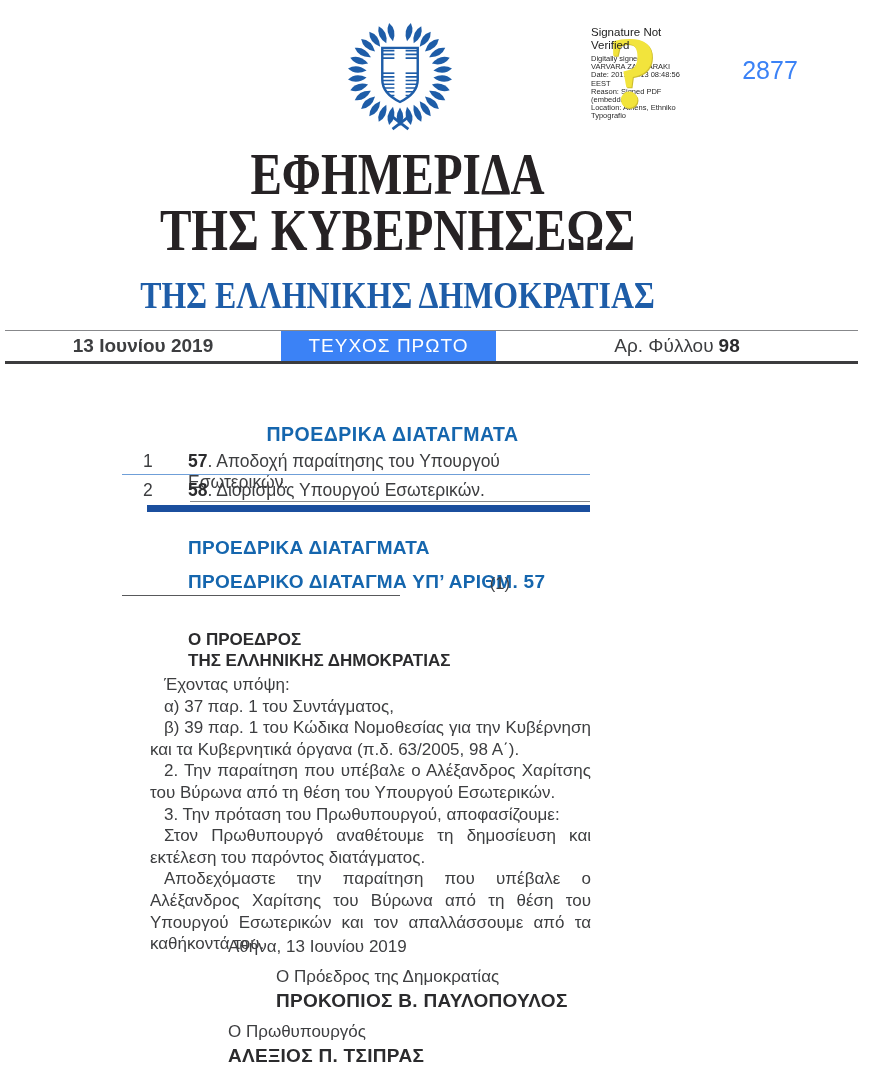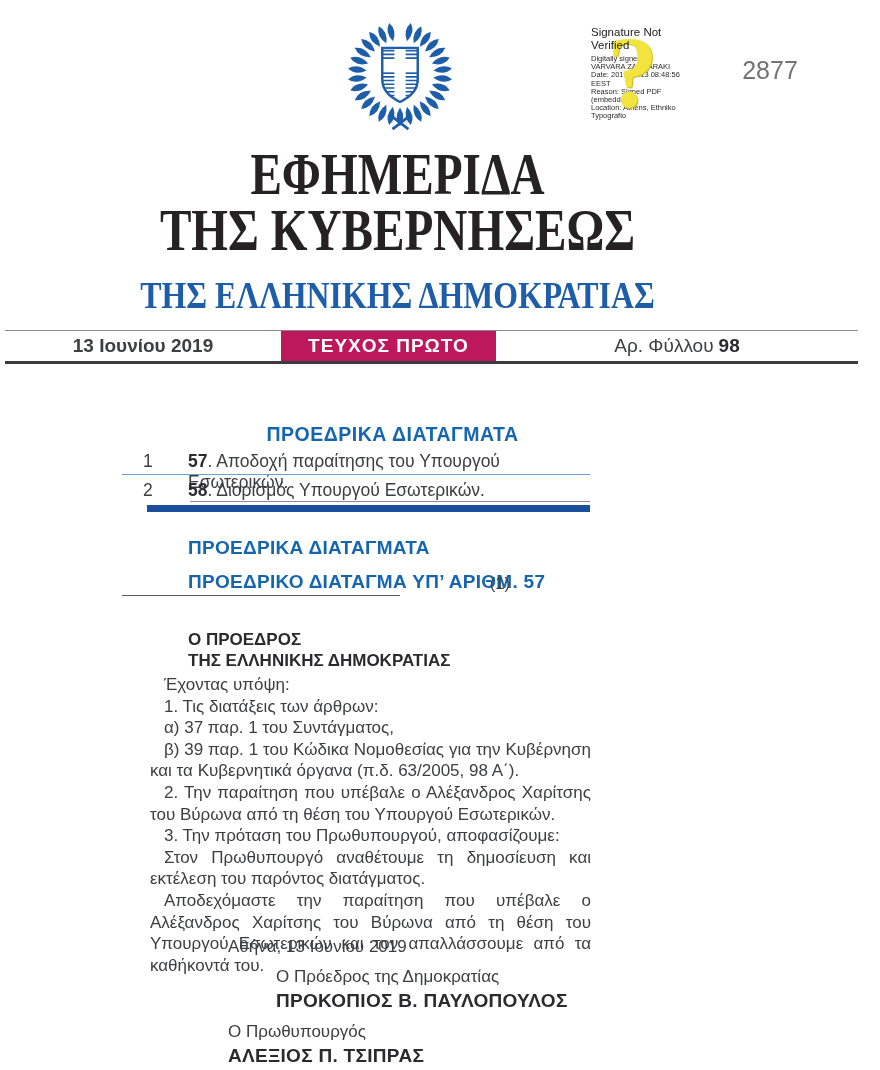--- a/index.html
+++ b/index.html
@@ -10,36 +10,36 @@
   .emblem{position:absolute;left:344px;top:16px;width:112px;height:116px;}
 
   
   .stamp{position:absolute;left:591px;top:26px;width:126px;height:96px;font-family:"Liberation Sans","DejaVu Sans",sans-serif;}
   .stamp-q{position:absolute;left:16px;top:-4px;z-index:1;font-size:102px;line-height:102px;font-weight:bold;
            color:#f2e43c;text-shadow:1px 1px 0 #cdbd2e;font-family:"Liberation Serif","DejaVu Serif",serif;}
   .stamp-title{position:relative;z-index:3;width:86px;font-size:11.5px;line-height:12.5px;color:#222;}
   .stamp-body{position:relative;z-index:0;margin-top:4px;font-size:7.5px;line-height:8.2px;color:#2a2a2a;}
   .stamp-body div{white-space:nowrap;}
 
-  .page-number{position:absolute;left:730px;top:56px;width:80px;text-align:center;font-size:25px;color:#737373;}
+  .page-number{position:absolute;left:730px;top:56px;width:80px;text-align:center;font-size:25px;color:#3b82f6;}
 
   
   .masthead{position:absolute;left:0;top:146px;width:795px;text-align:center;color:#262224;}
   .masthead .big{font-family:"Liberation Serif","DejaVu Serif",serif;font-weight:bold;font-size:59px;line-height:56px;
                  transform:scaleX(.80);transform-origin:50% 50%;white-space:nowrap;}
   .masthead .sub{margin-top:16px;font-family:"Liberation Serif","DejaVu Serif",serif;font-weight:bold;font-size:37px;
                  color:#1e5da8;transform:scaleX(.86);transform-origin:50% 50%;white-space:nowrap;}
 
   
   .issue-bar{position:absolute;left:5px;top:330px;width:853px;height:30px;
              border-top:1px solid #87888b;border-bottom:3px solid #3c3c3e;
              display:flex;align-items:stretch;font-size:19px;}
   .issue-bar .cell{display:flex;align-items:center;justify-content:center;}
   .issue-date{width:276px;color:#3d3e40;font-weight:bold;}
-  .issue-volume{width:215px;background:#be185d;color:#fff;font-weight:bold;letter-spacing:1px;}
+  .issue-volume{width:215px;background:#3b82f6;color:#fff;font-weight:normal;letter-spacing:1px;}
   .issue-sheet{flex:1;color:#3d3e40;}
   .issue-sheet b{margin-left:5px;color:#2b2b2d;}
 
   
   .toc-head{position:absolute;left:120px;top:398px;width:545px;text-align:center;
             font-size:18px;font-weight:bold;letter-spacing:4px;color:#8b8d90;}
   .toc-section{position:absolute;left:120px;top:423px;width:545px;text-align:center;
                font-size:19.5px;font-weight:bold;letter-spacing:.5px;color:#1566ae;}
   .toc-row{position:absolute;left:143px;width:460px;font-size:17.5px;color:#3d3e40;}
   .toc-row .idx{position:absolute;left:0;top:0;}
@@ -191,21 +191,20 @@
   <div class="art-marker">(1)</div>
   <div class="rule rule-title"></div>
 
   <div class="art-issuer">
     <div>Ο ΠΡΟΕΔΡΟΣ</div>
     <div>ΤΗΣ ΕΛΛΗΝΙΚΗΣ ΔΗΜΟΚΡΑΤΙΑΣ</div>
   </div>
 
   <div class="art-body">
     <p>Έχοντας υπόψη:</p>
-    <p>1. Τις διατάξεις των άρθρων:</p>
     <p>α) 37 παρ. 1 του Συντάγματος,</p>
     <p>β) 39 παρ. 1 του Κώδικα Νομοθεσίας για την Κυβέρνηση και τα Κυβερνητικά όργανα (π.δ. 63/2005, 98 Α΄).</p>
     <p>2. Την παραίτηση που υπέβαλε ο Αλέξανδρος Χαρίτσης του Βύρωνα από τη θέση του Υπουργού Εσωτερικών.</p>
     <p>3. Την πρόταση του Πρωθυπουργού, αποφασίζουμε:</p>
     <p>Στον Πρωθυπουργό αναθέτουμε τη δημοσίευση και εκτέλεση του παρόντος διατάγματος.</p>
     <p>Αποδεχόμαστε την παραίτηση που υπέβαλε ο Αλέξανδρος Χαρίτσης του Βύρωνα από τη θέση του Υπουργού Εσωτερικών και τον απαλλάσσουμε από τα καθήκοντά του.</p>
   </div>
 
   <div class="place-date">Αθήνα, 13 Ιουνίου 2019</div>
 

